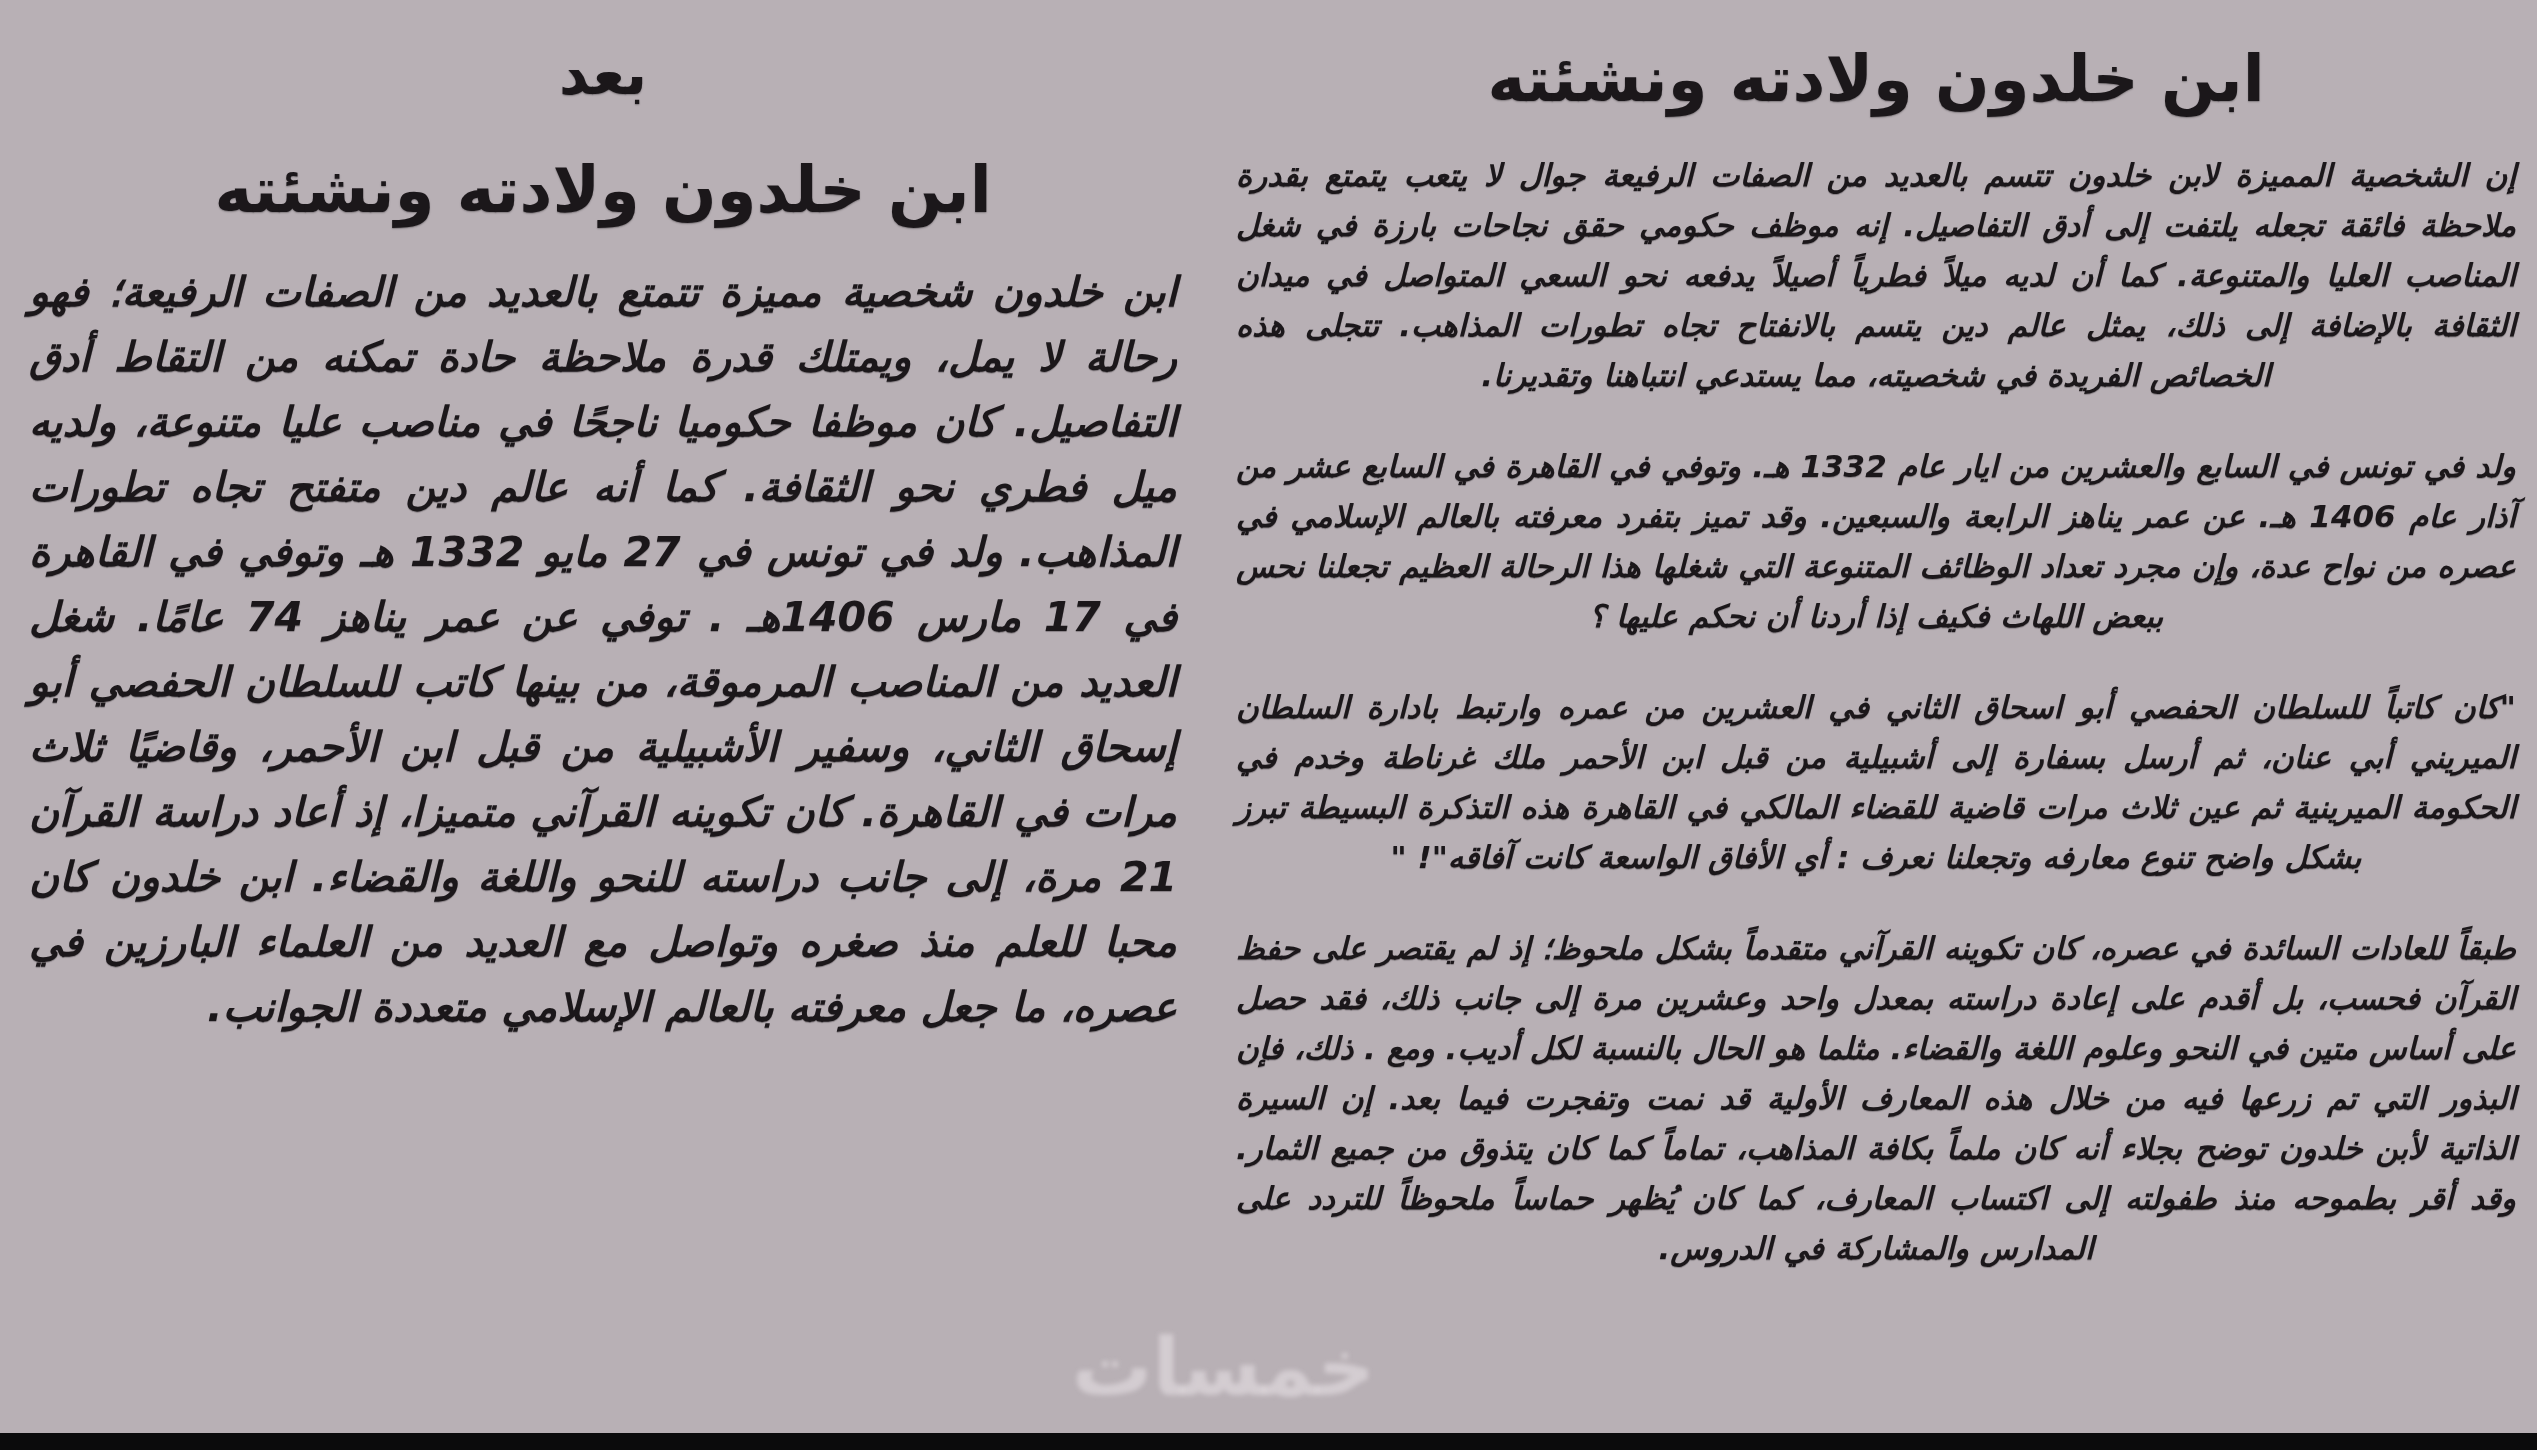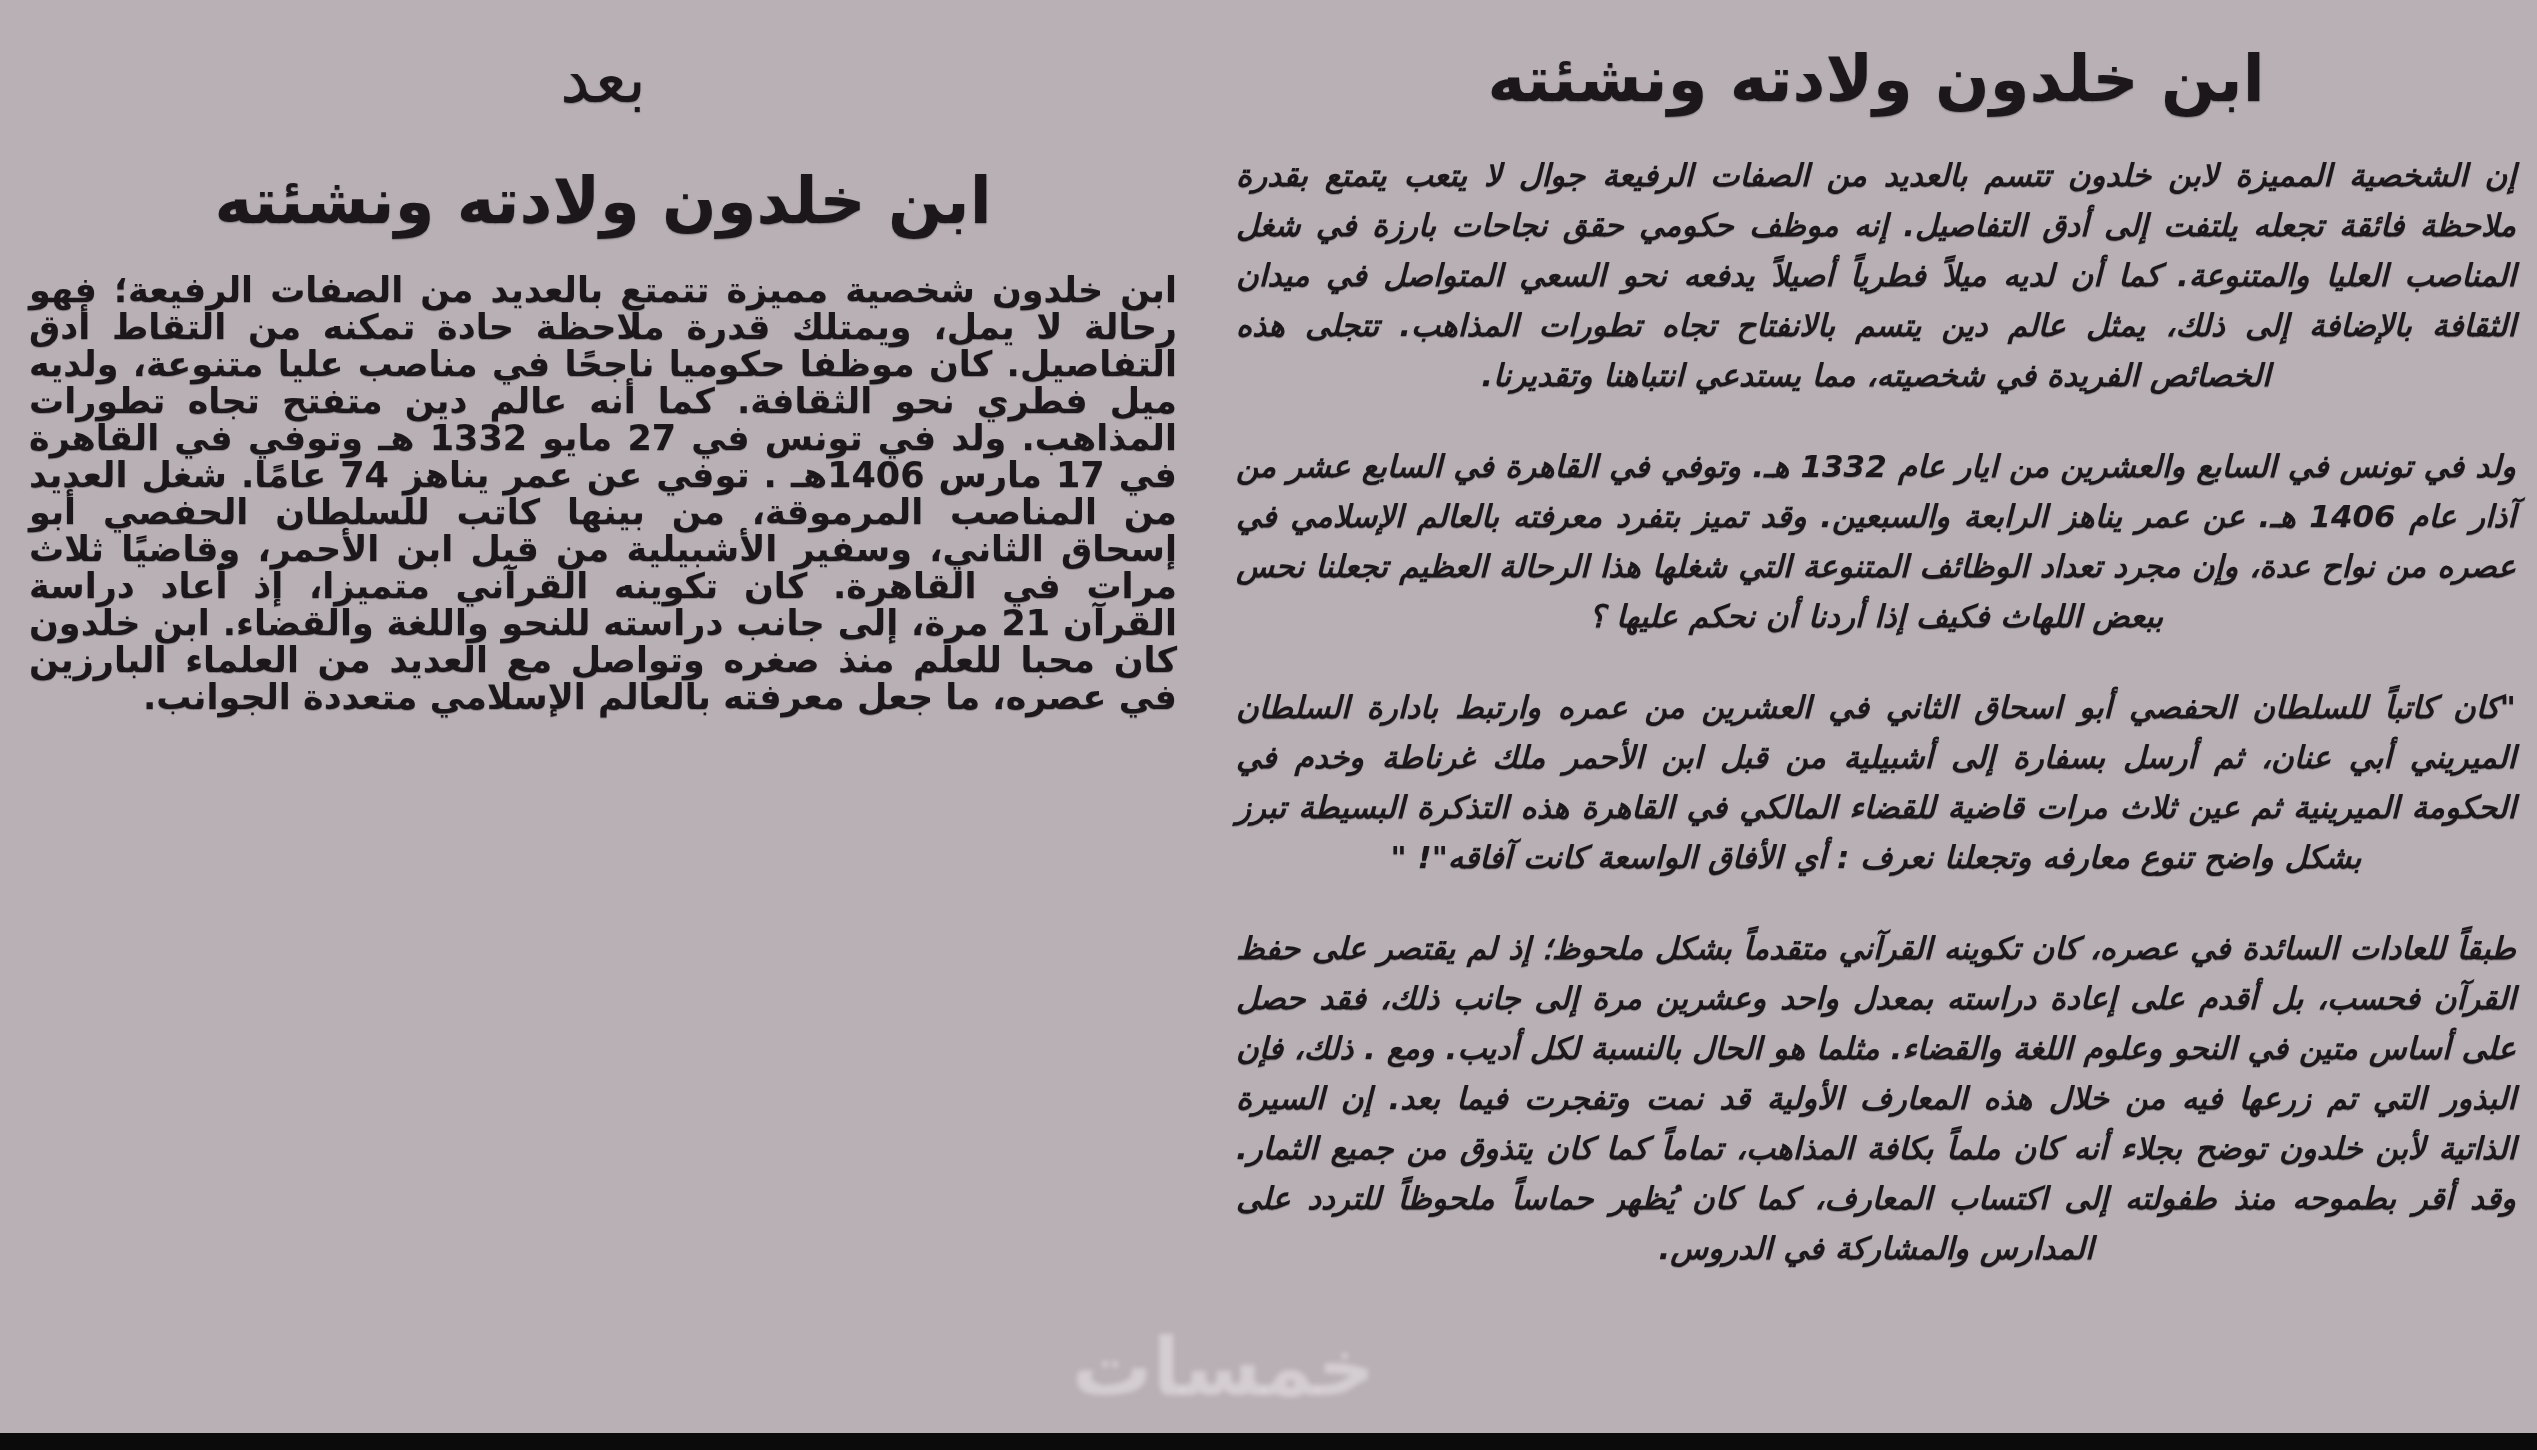--- a/index.html
+++ b/index.html
@@ -11,39 +11,39 @@
     overflow: hidden;
     font-family: "DejaVu Sans", sans-serif;
     color: #1b171a;
   }
   .col { position: absolute; top: 0; }
   .col-after  { left: 29px;   width: 1148px; }
   .col-before { left: 1236px; width: 1280px; }
   .col-title {
     margin: 38px 0 0 0;
     text-align: center;
-    font-size: 67px;
+    font-size: 58px;
     line-height: 1.25;
-    font-weight: normal;
+    font-weight: bold;
     text-shadow: 0 0.7px 1.5px rgba(27,23,26,0.35);
   }
   .col-heading {
     margin: 41px 0 0 0;
     text-align: center;
     font-size: 64px;
     line-height: 1.2;
     font-weight: bold;
     text-shadow: 0 0.7px 1.5px rgba(27,23,26,0.35);
   }
   .col-body {
     margin-top: 32px;
     font-weight: bold;
     text-shadow: 0 0.7px 0.7px rgba(27,23,26,0.30);
   }
-  .col-after .col-body  { font-size: 35px; line-height: 37px; }
+  .col-after .col-body  { font-size: 41px; line-height: 65px; font-style: italic; }
   .col-before .col-body { font-size: 31px; line-height: 50px; }
   .col-body p {
     margin: 0 0 41px 0;
     text-align: justify;
   }
   .col-after .col-body p { text-align-last: right; }
   .col-before .col-body p { text-align-last: center; font-style: italic; }
   .col-body p:last-child { margin-bottom: 0; }
   .watermark {
     position: absolute;

